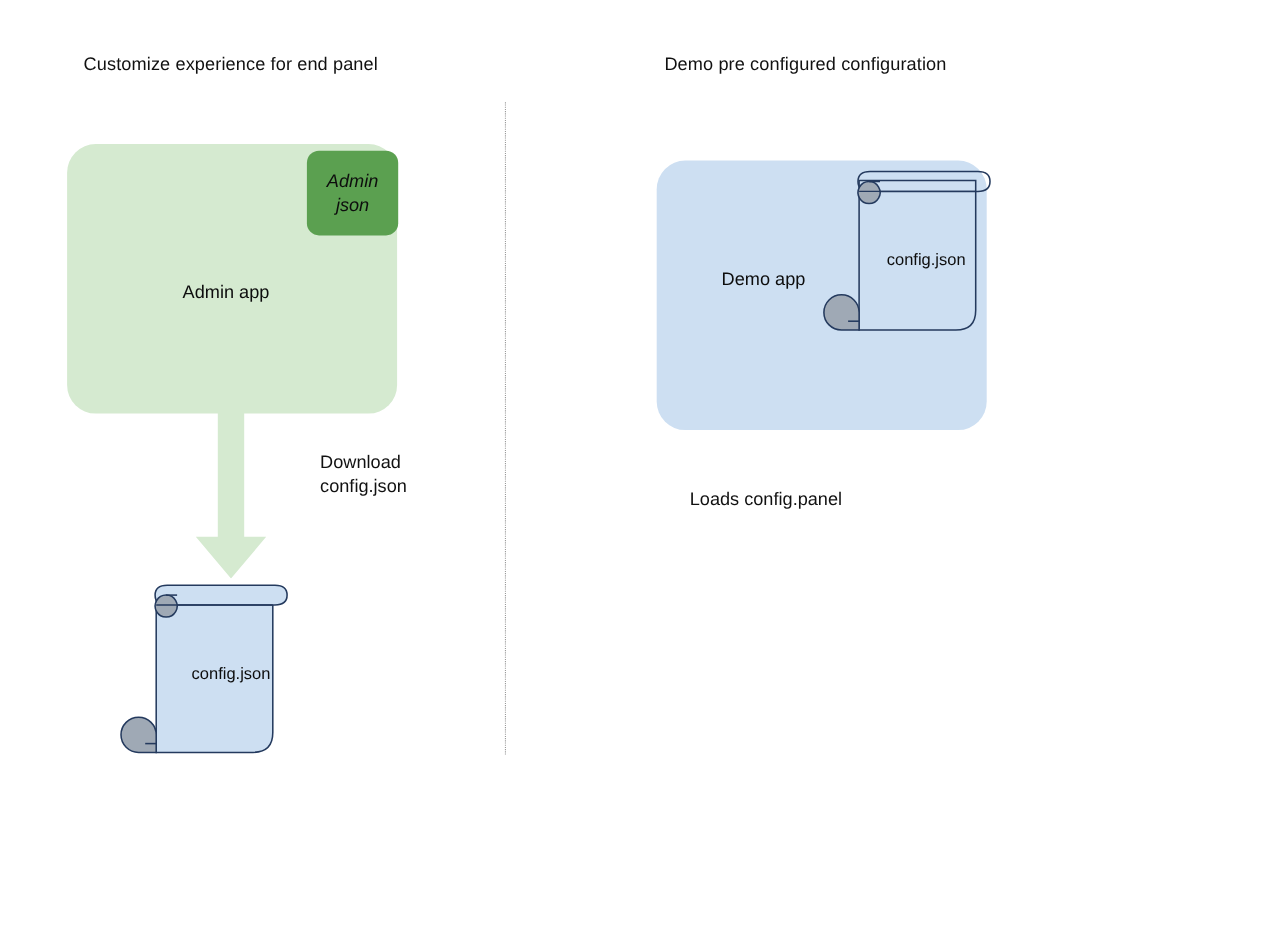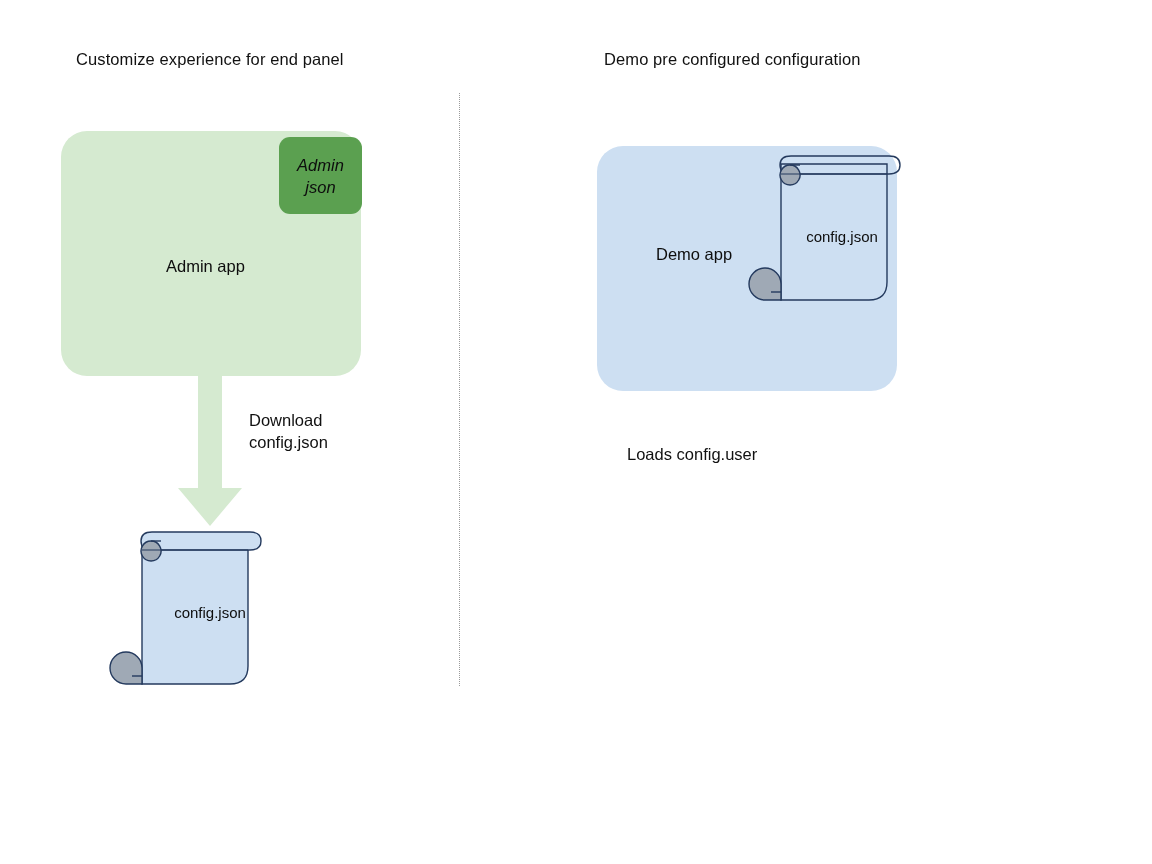--- a/index.html
+++ b/index.html
@@ -61,20 +61,21 @@
     font-style: italic;
   }
 
   
   .arrow-label {
     position: absolute;
     font-size: 16.5px;
     line-height: 22px;
     color: #111111;
     white-space: nowrap;
+    margin-left: 42px;
   }
 
   
   .scroll-doc { position: absolute; }
   .scroll-doc svg { display: block; overflow: visible; }
   .scroll-label {
     position: absolute;
     font-size: 15px;
     line-height: 18px;
     color: #0d0d0d;
@@ -181,15 +182,15 @@
       <path d="M25 13 L35 13" stroke="#243a5e" stroke-width="1.4" fill="none"></path>
 
       <path d="M16 148 L16 132 a16 16 0 1 0 -16 16 Z" fill="#9fa9b5" stroke="#243a5e" stroke-width="1.4"></path>
       <path d="M16 140 L6 140" stroke="#243a5e" stroke-width="1.4" fill="none"></path>
 
       <path d="M16 22 L122 22" stroke="#243a5e" stroke-width="1.2" fill="none"></path>
     </svg>
     <span class="scroll-label" style="left:24px; top:76px; width:106px;">config.json</span>
   </div>
 
-  <div class="caption" style="left:627px; top:444px;">Loads config.user</div>
+  <div class="caption" style="left:627px; top:444px;">Loads config.panel</div>
 
 </div>
 
 </body></html>

